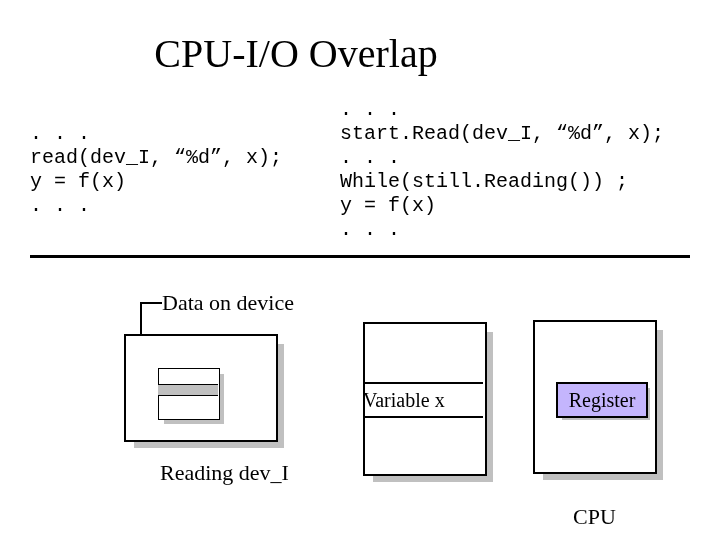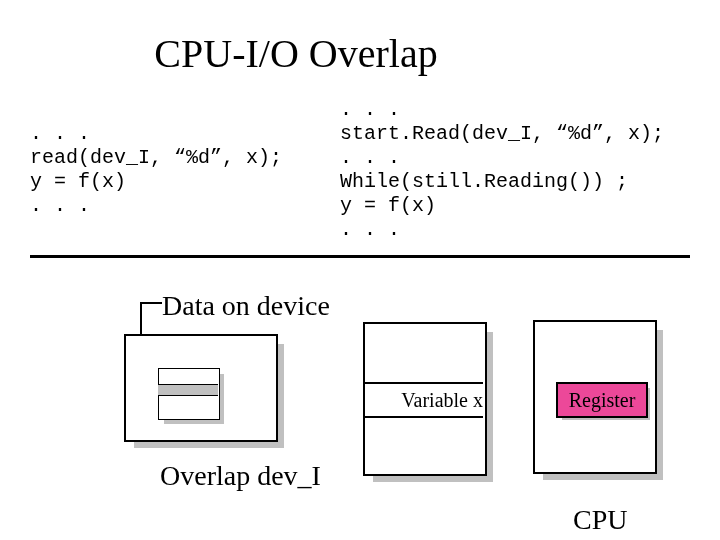--- a/index.html
+++ b/index.html
@@ -7,21 +7,21 @@
   .slide{position:relative;width:592px;height:540px}
   .title{position:absolute;top:30px;left:0;width:100%;text-align:center;
     font-size:40px}
   .code{font-family:"Courier New",monospace;font-size:20px;
     white-space:pre;line-height:1.2}
   .code-left{position:absolute;top:122px;left:30px}
   .code-right{position:absolute;top:98px;left:340px}
   .hr{position:absolute;top:255px;left:30px;width:660px;height:3px;
     background:#000}
   
-  .lbl{font-size:28px;position:absolute}
+  .lbl{font-size:22px;position:absolute}
   .data-label{top:290px;left:162px}
   .dev-label{top:460px;left:160px}
   .mem-label{top:490px;left:385px}
   .cpu-label{top:504px;left:573px}
   
   .shadow{position:absolute;background:#c0c0c0}
   .box{position:absolute;background:#fff;border:2px solid #000}
   
   .dev-sh{top:344px;left:134px;width:150px;height:104px}
   .dev-bx{top:334px;left:124px;width:150px;height:104px}
@@ -29,28 +29,28 @@
     background:#c0c0c0}
   .inner-bx{position:absolute;top:368px;left:158px;width:60px;height:50px;
     background:#fff;border:1px solid #000}
   .inner-stripe{position:absolute;top:384px;left:158px;width:60px;height:10px;
     background:#c0c0c0;border-top:1px solid #000;border-bottom:1px solid #000}
   
   .mem-sh{top:332px;left:373px;width:120px;height:150px}
   .mem-bx{top:322px;left:363px;width:120px;height:150px}
   .var-bx{position:absolute;top:382px;left:363px;width:120px;height:32px;
     border-top:2px solid #000;border-bottom:2px solid #000;
-    font-size:20px;text-align:right;line-height:32px}
+    font-size:20px;text-align:left;line-height:32px}
   
   .cpu-sh{top:330px;left:543px;width:120px;height:150px}
   .cpu-bx{top:320px;left:533px;width:120px;height:150px}
   .reg-sh{position:absolute;top:388px;left:562px;width:88px;height:32px;
     background:#c0c0c0}
   .reg-bx{position:absolute;top:382px;left:556px;width:88px;height:32px;
-    background:#ec4899;border:2px solid #000;font-size:20px;
+    background:#c4b5fd;border:2px solid #000;font-size:20px;
     text-align:center;line-height:32px}
   
   .ln-dd{position:absolute;top:302px;left:140px;width:2px;height:88px;
     background:#000}
   .ln-dd2{position:absolute;top:302px;left:140px;width:22px;height:2px;
     background:#000}
   .ln-dd3{position:absolute;top:388px;left:140px;width:19px;height:2px;
     background:#000}
 </style>
 </head>
@@ -66,21 +66,21 @@
   <div class="code code-right">. . .
 start.Read(dev_I, “%d”, x);
 . . .
 While(still.Reading()) ;
 y = f(x)
 . . .</div>
 
   <div class="hr"></div>
 
   <div class="lbl data-label">Data on device</div>
-  <div class="lbl dev-label">Overlap dev_I</div>
+  <div class="lbl dev-label">Reading dev_I</div>
   <div class="lbl cpu-label">CPU</div>
 
   <div class="ln-dd2"></div>
   <div class="ln-dd"></div>
   <div class="ln-dd3"></div>
 
   <div class="shadow dev-sh"></div>
   <div class="box dev-bx"></div>
   <div class="inner-sh"></div>
   <div class="inner-bx"></div>

